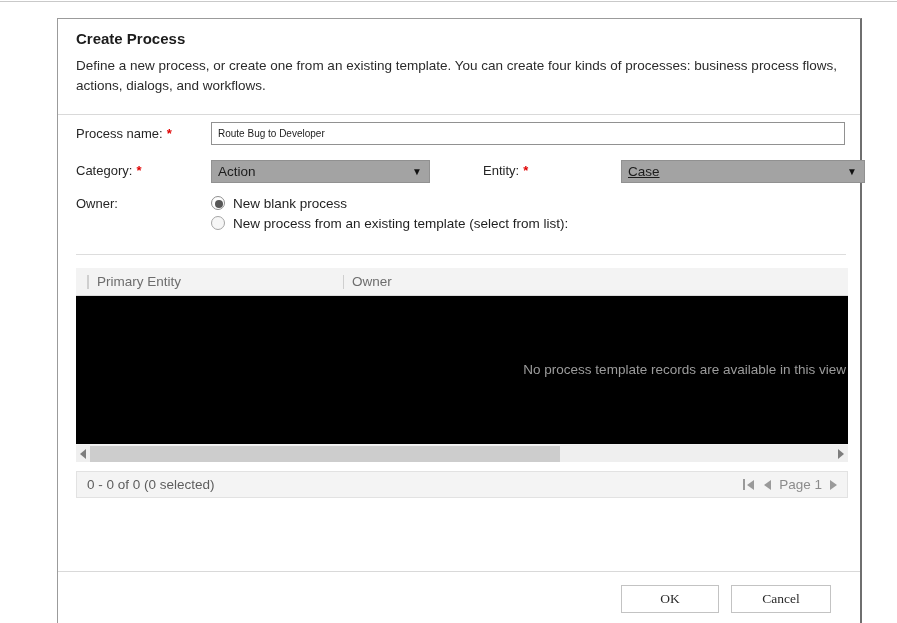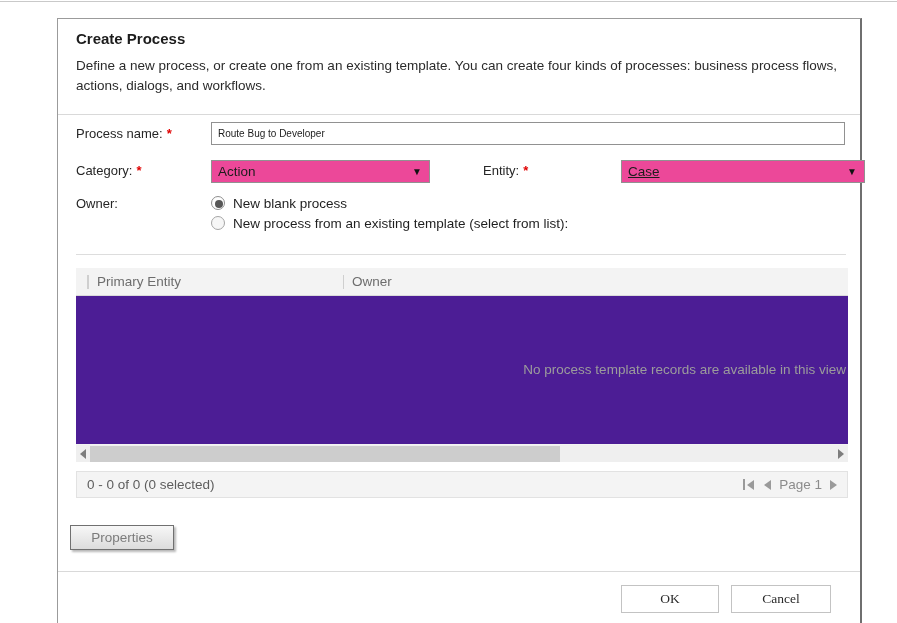--- a/index.html
+++ b/index.html
@@ -45,21 +45,21 @@
   .text-input {
     position: absolute; left: 153px; top: 103px;
     width: 634px; height: 23px;
     border: 1px solid #919191; background: #fff;
     font-family: "Liberation Sans", sans-serif;
     font-size: 10px; color: #1c1c1c;
     padding: 8px 6px; outline: none;
   }
   .select-box {
     position: absolute; height: 23px;
-    border: 1px solid #919191; background: #ec4899;
+    border: 1px solid #919191; background: #a3a3a3;
     font-size: 13.5px; color: #1c1c1c;
     line-height: 21px; padding-left: 6px;
     cursor: default;
   }
   .select-box .caret {
     position: absolute; right: 7px; top: 0;
     font-size: 10px; color: #111; line-height: 21px;
   }
   .sel-category { left: 153px; top: 141px; width: 219px; }
   .sel-entity   { left: 563px; top: 141px; width: 244px; text-decoration: underline; }
@@ -93,21 +93,21 @@
   }
   .col-div { width: 1px; height: 14px; background: #cfcfcf; flex: 0 0 auto; }
   .col { padding-left: 8px; overflow: hidden; white-space: nowrap; }
   .col-check { width: 11px; flex: 0 0 auto; }
   .col-template { width: 388px; flex: 0 0 auto; }
   .col-primary  { width: 254px; flex: 0 0 auto; }
   .col-owner    { flex: 1 1 auto; }
   .sort-arrow { color: #7a7a7a; margin-left: 4px; }
 
   .grid-body {
-    height: 148px; background: #4c1d95; position: relative; overflow: hidden;
+    height: 148px; background: #000000; position: relative; overflow: hidden;
   }
   .empty-msg {
     position: absolute; right: 2px; top: 66px;
     color: #9c9c9c; font-size: 13.5px; white-space: nowrap;
   }
 
   .hscroll {
     height: 18px; background: #efefef; position: relative;
     border-top: 1px solid #f3f3f3;
   }
@@ -235,20 +235,19 @@
             <span class="tri-left"></span>
           </span>
         <span class="pg-label">Page 1</span>
         <span class="pg-icon" style="margin-left:0">
             <span class="tri-right"></span>
           </span>
       </span>
     </div>
   </div>
 
-  <button class="btn-properties">Properties</button>
 
   <div class="sep sep-footer"></div>
 
   <button class="btn-ok">OK</button>
   <button class="btn-cancel">Cancel</button>
 
 </div>
 
 </body></html>

